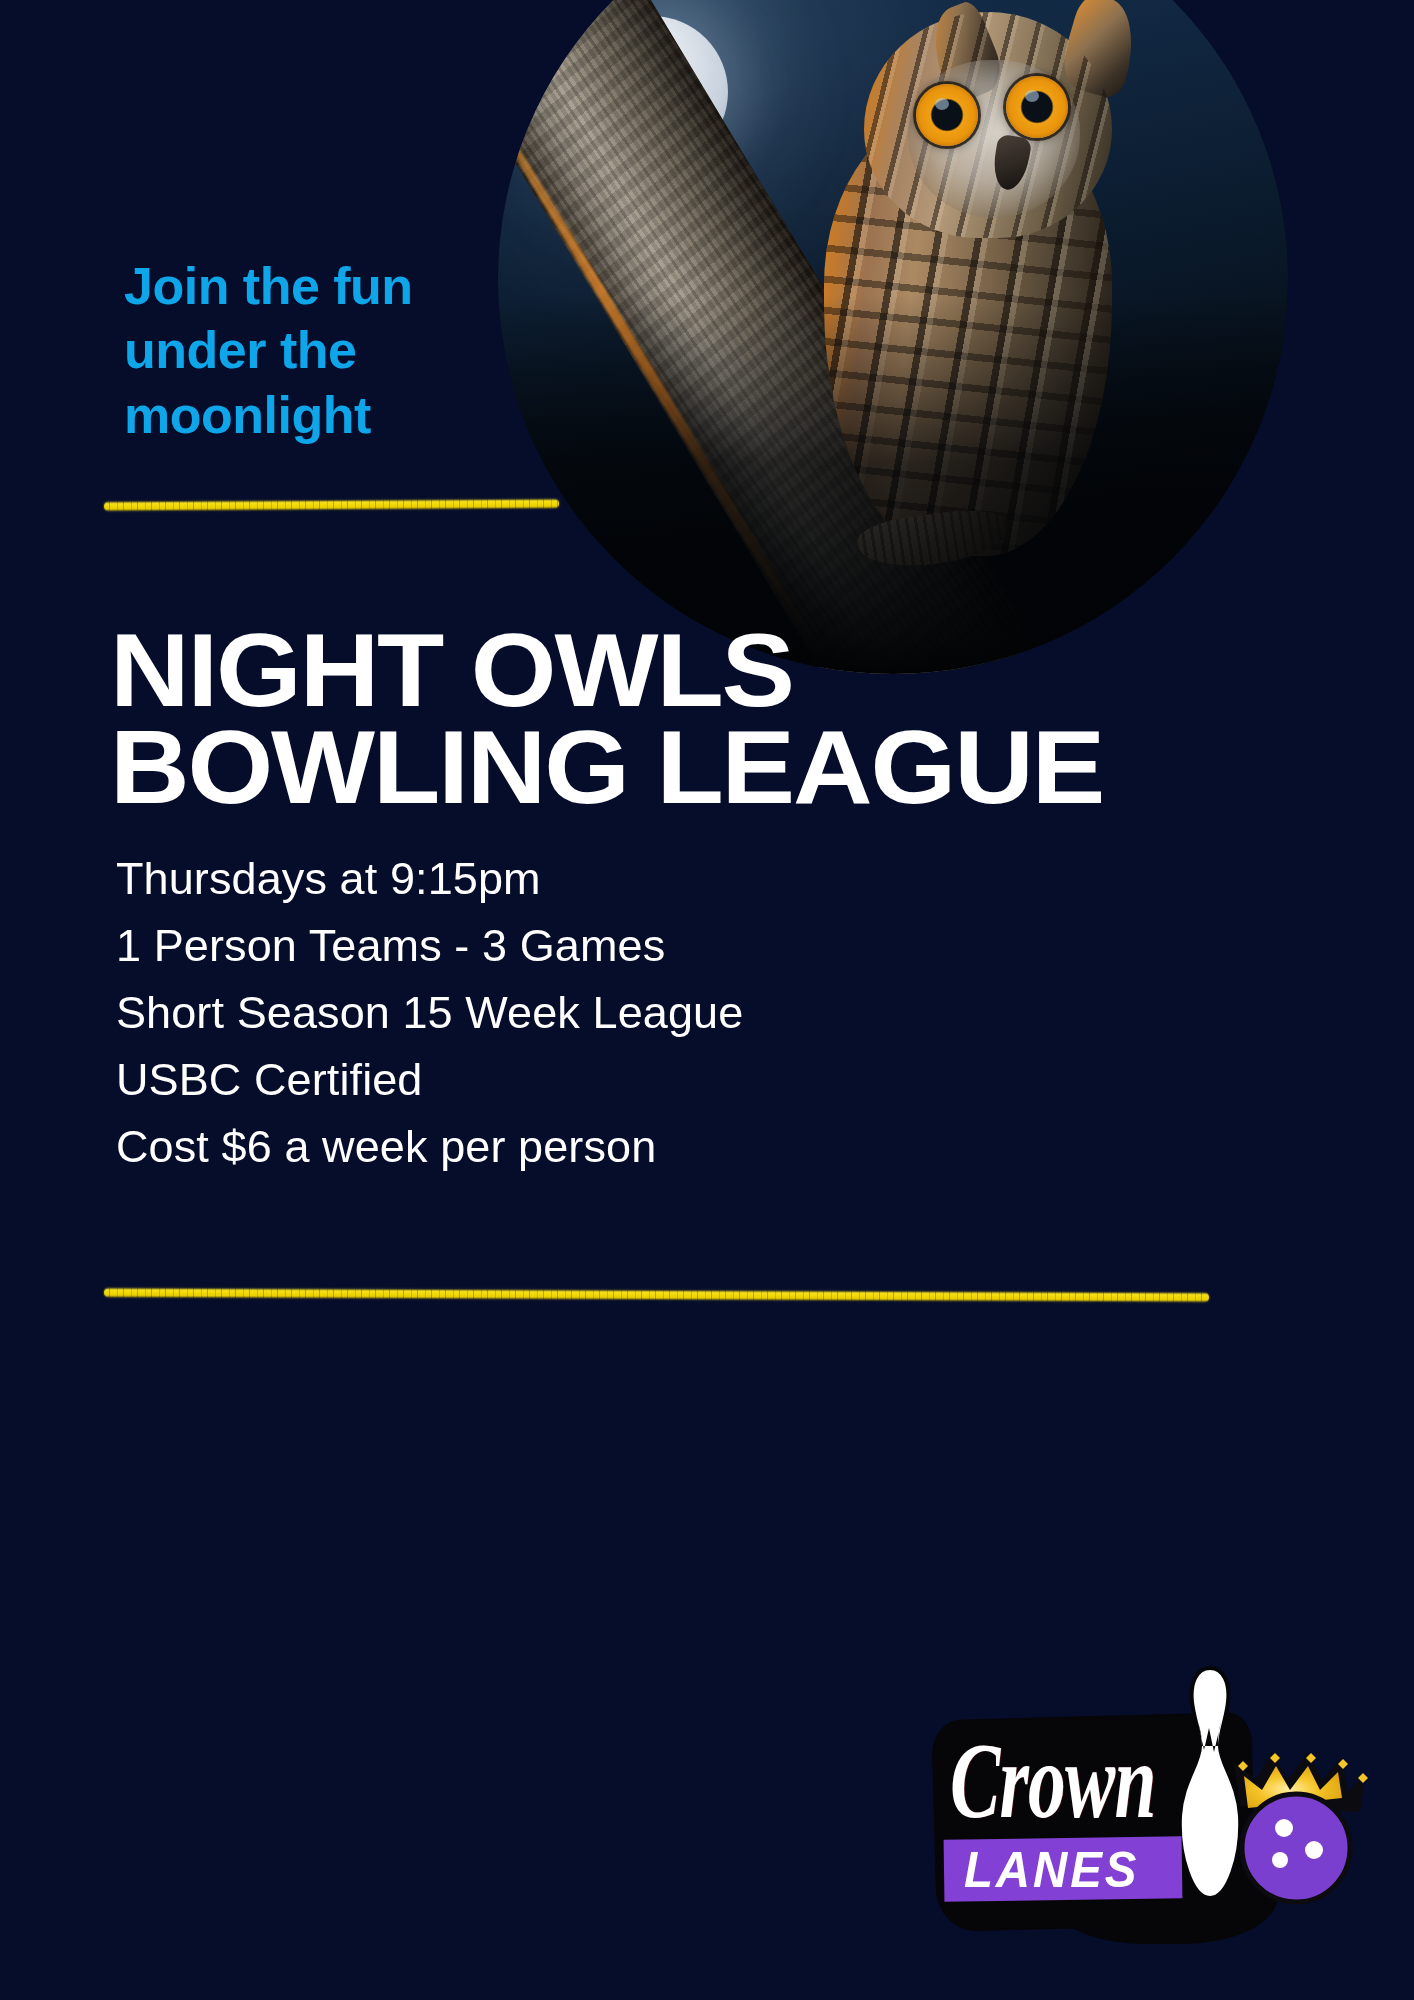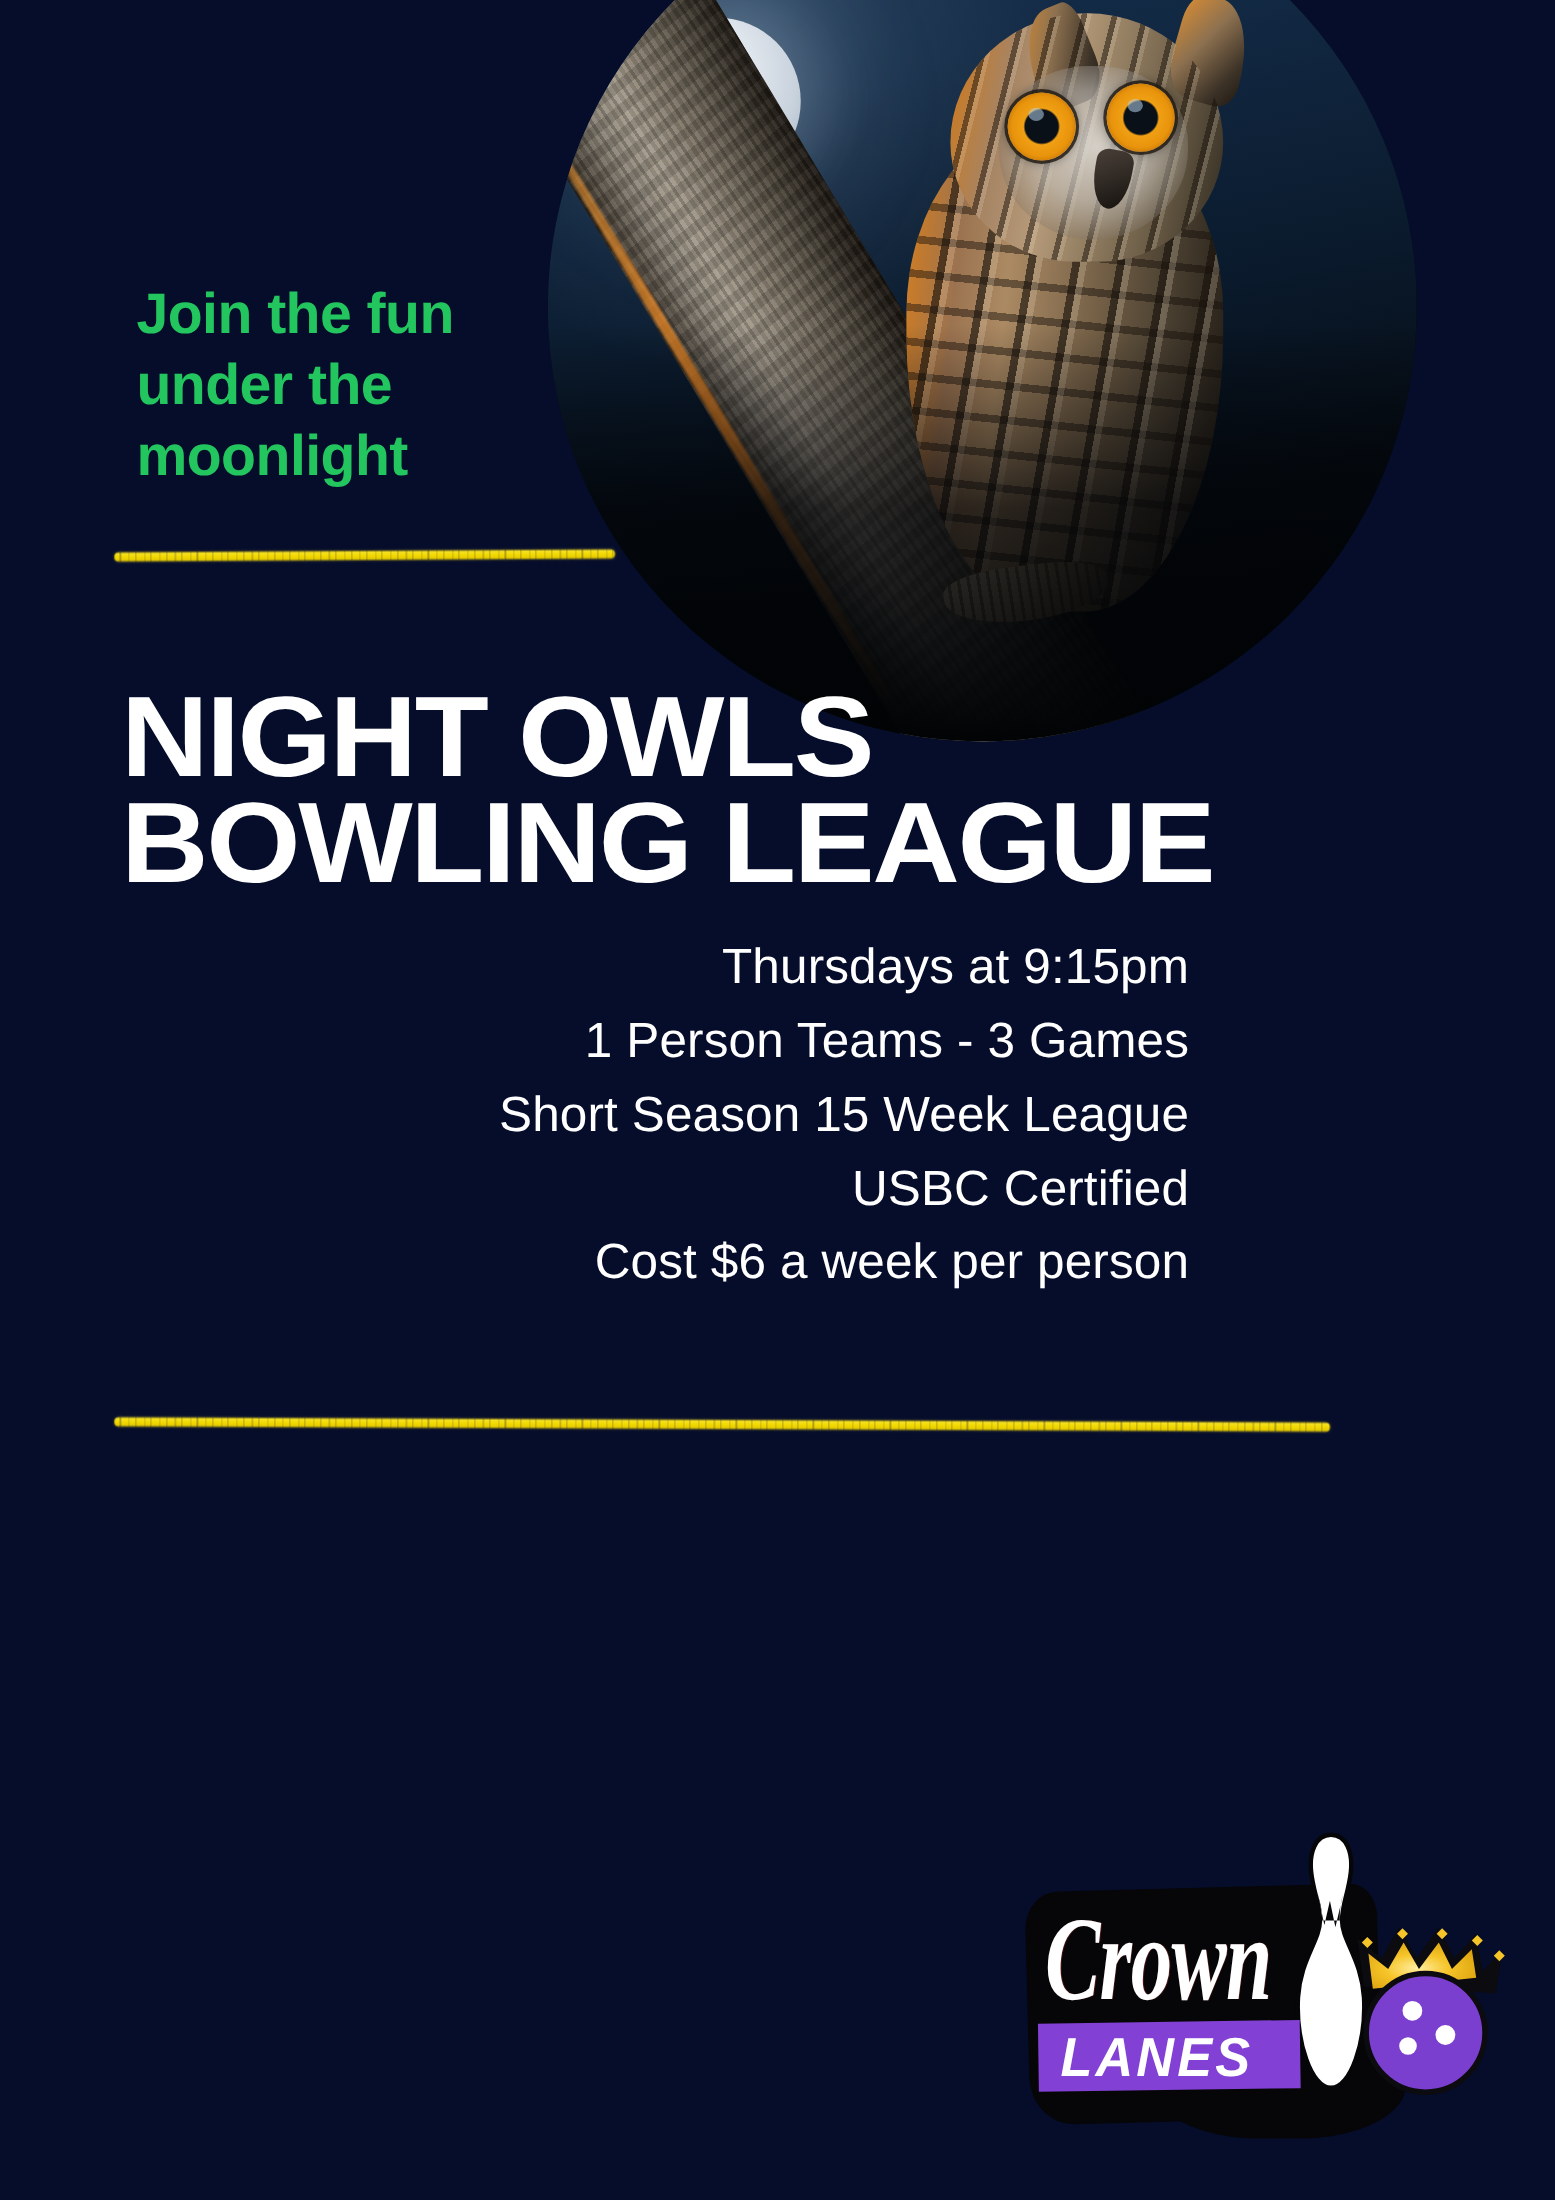--- a/index.html
+++ b/index.html
@@ -248,21 +248,21 @@
     border-radius: inherit;
     background: repeating-linear-gradient(88deg, rgba(40,30,20,0.0) 0px, rgba(40,30,20,0.0) 6px, rgba(40,30,20,0.45) 6px, rgba(40,30,20,0.45) 9px);
   }
 
   
   .kicker {
     position: absolute;
     left: 124px;
     top: 254px;
     width: 340px;
-    color: #22c55e;
+    color: #0ea5e9;
     font-size: 52px;
     font-weight: 700;
     line-height: 1.24;
     letter-spacing: -0.5px;
   }
 
   .divider {
     position: absolute;
     height: 10px;
     background:
@@ -305,24 +305,23 @@
     line-height: 0.93;
     letter-spacing: -2px;
     text-transform: uppercase;
     transform: scaleX(1.06);
     transform-origin: left center;
   }
   .headline .h-line { display: block; white-space: nowrap; }
 
   .details {
     position: absolute;
-    left: 101px;
+    left: 116px;
     top: 845px;
     width: 980px;
-    text-align: right;
   }
   .detail-line {
     color: #ffffff;
     font-size: 45px;
     font-weight: 400;
     line-height: 1.49;
     letter-spacing: 0.1px;
     white-space: nowrap;
   }
 

